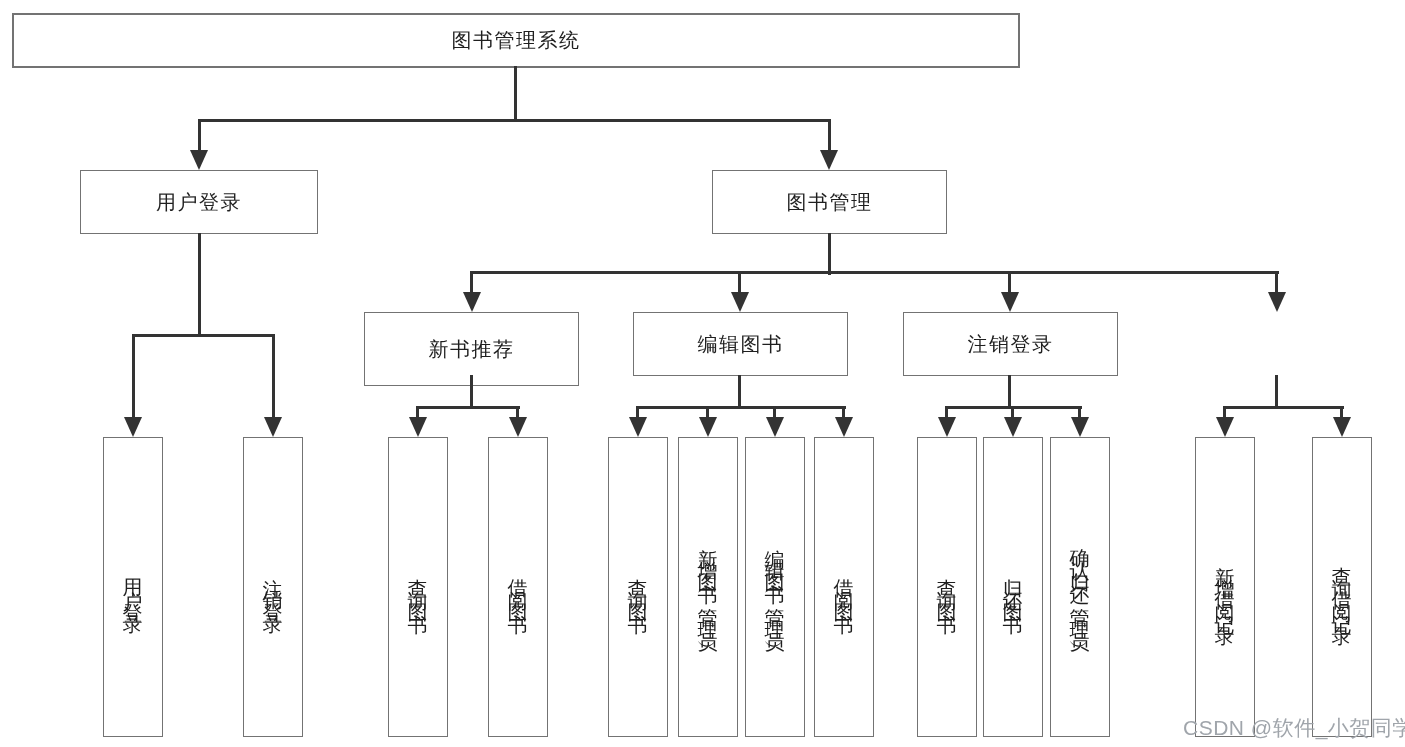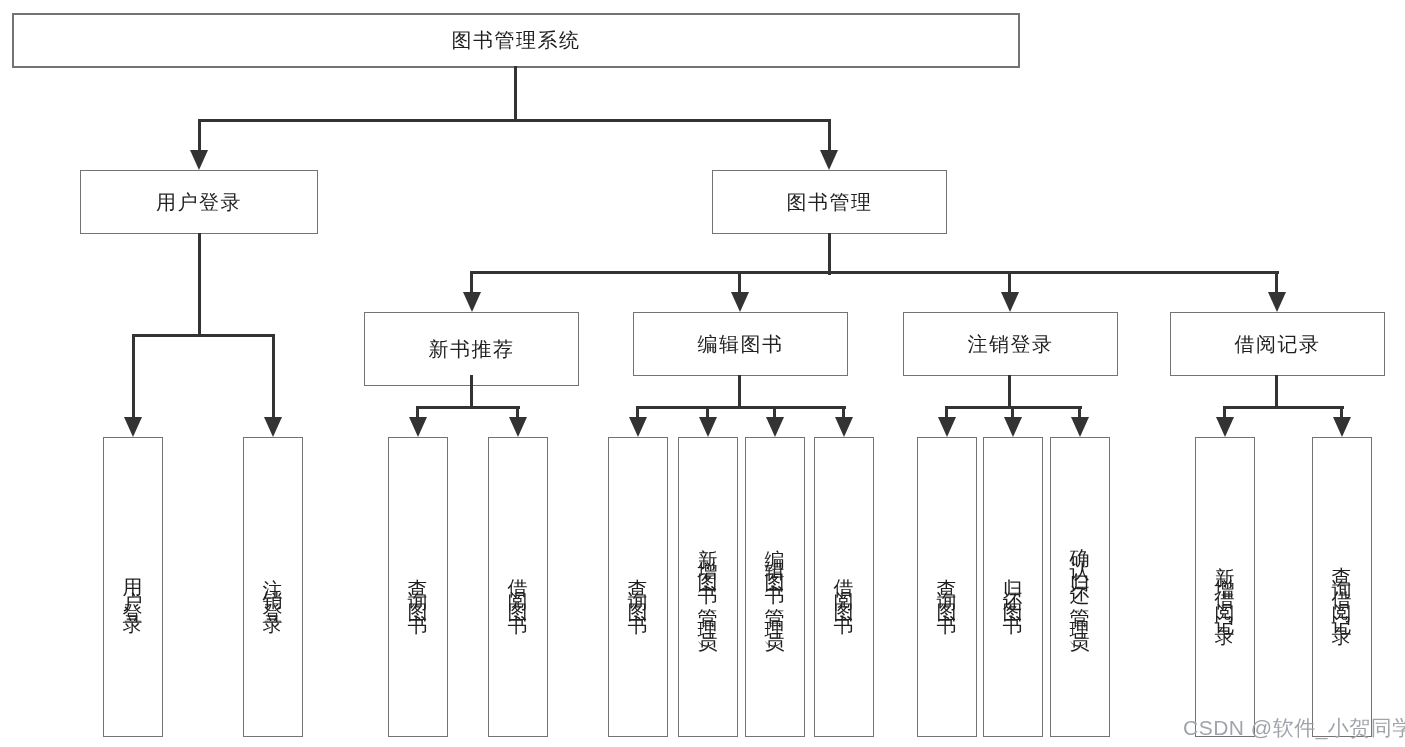--- a/index.html
+++ b/index.html
@@ -87,21 +87,20 @@
   <div class="vline" style="left:738px; top:271px; width:3px; height:23px;"></div>
   <div class="arrow" style="left:731px; top:292px;"></div>
   <div class="vline" style="left:1008px; top:271px; width:3px; height:23px;"></div>
   <div class="arrow" style="left:1001px; top:292px;"></div>
   <div class="vline" style="left:1275px; top:271px; width:3px; height:23px;"></div>
   <div class="arrow" style="left:1268px; top:292px;"></div>
 
   <div class="box h" style="left:364px; top:312px; width:215px; height:74px;">新书推荐</div>
   <div class="box h" style="left:633px; top:312px; width:215px; height:64px;">编辑图书</div>
   <div class="box h" style="left:903px; top:312px; width:215px; height:64px;">注销登录</div>
-  <div class="box h" style="left:1170px; top:312px; width:215px; height:64px;">借阅记录</div>
 
   <div class="vline" style="left:470px; top:375px; width:3px; height:33px;"></div>
   <div class="hline" style="left:417px; top:406px; width:103px; height:3px;"></div>
   <div class="vline" style="left:416px; top:406px; width:3px; height:13px;"></div>
   <div class="arrow" style="left:409px; top:417px;"></div>
   <div class="vline" style="left:516px; top:406px; width:3px; height:13px;"></div>
   <div class="arrow" style="left:509px; top:417px;"></div>
 
   <div class="vline" style="left:738px; top:375px; width:3px; height:33px;"></div>
   <div class="hline" style="left:637px; top:406px; width:209px; height:3px;"></div>

